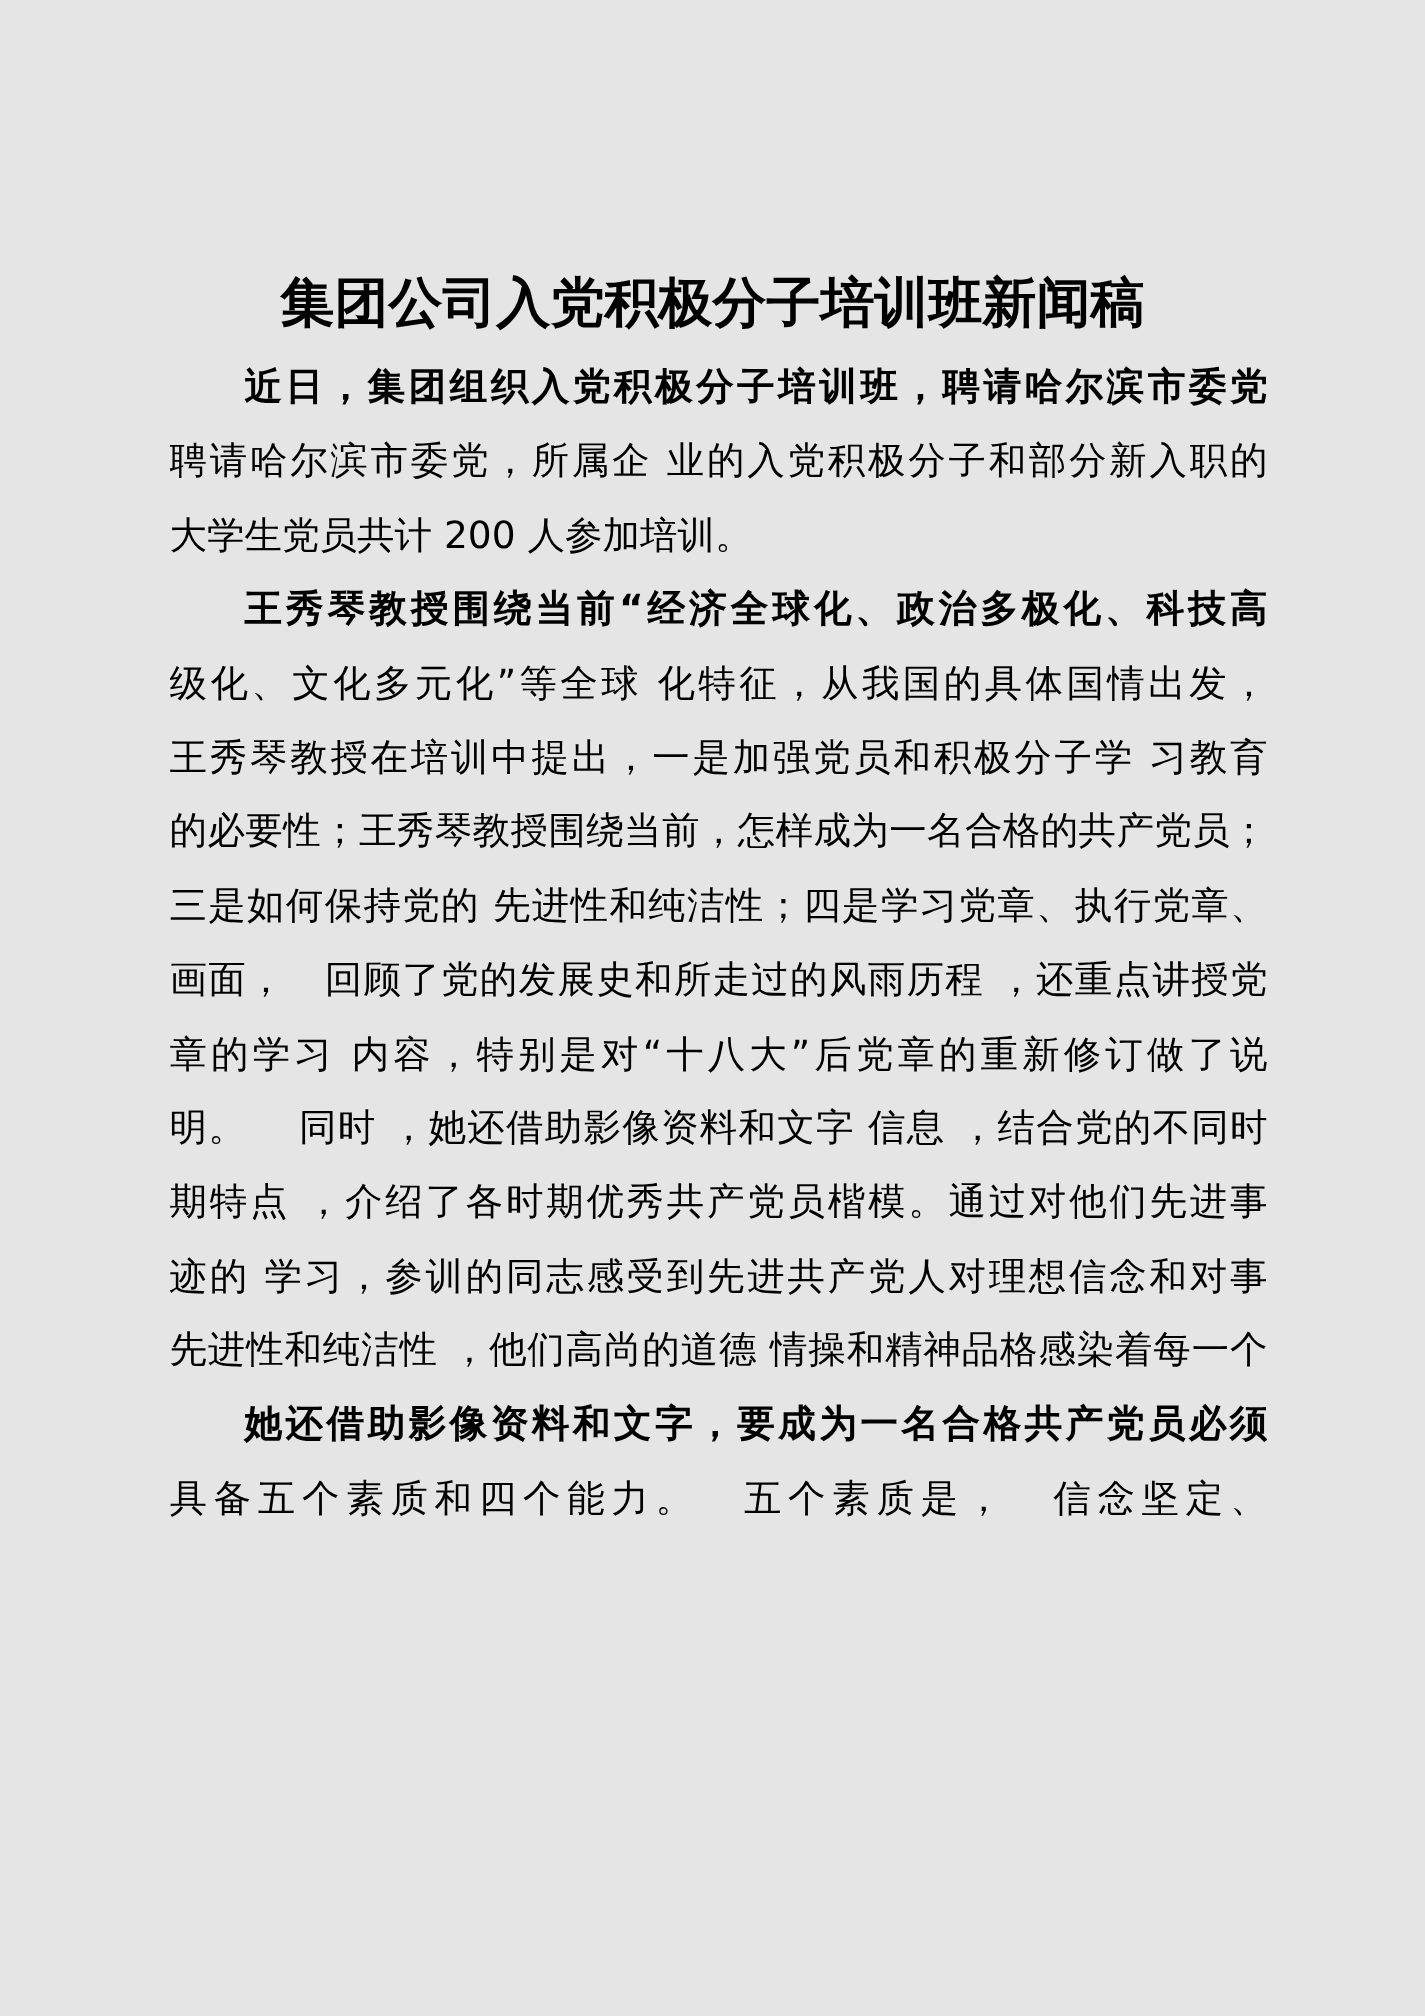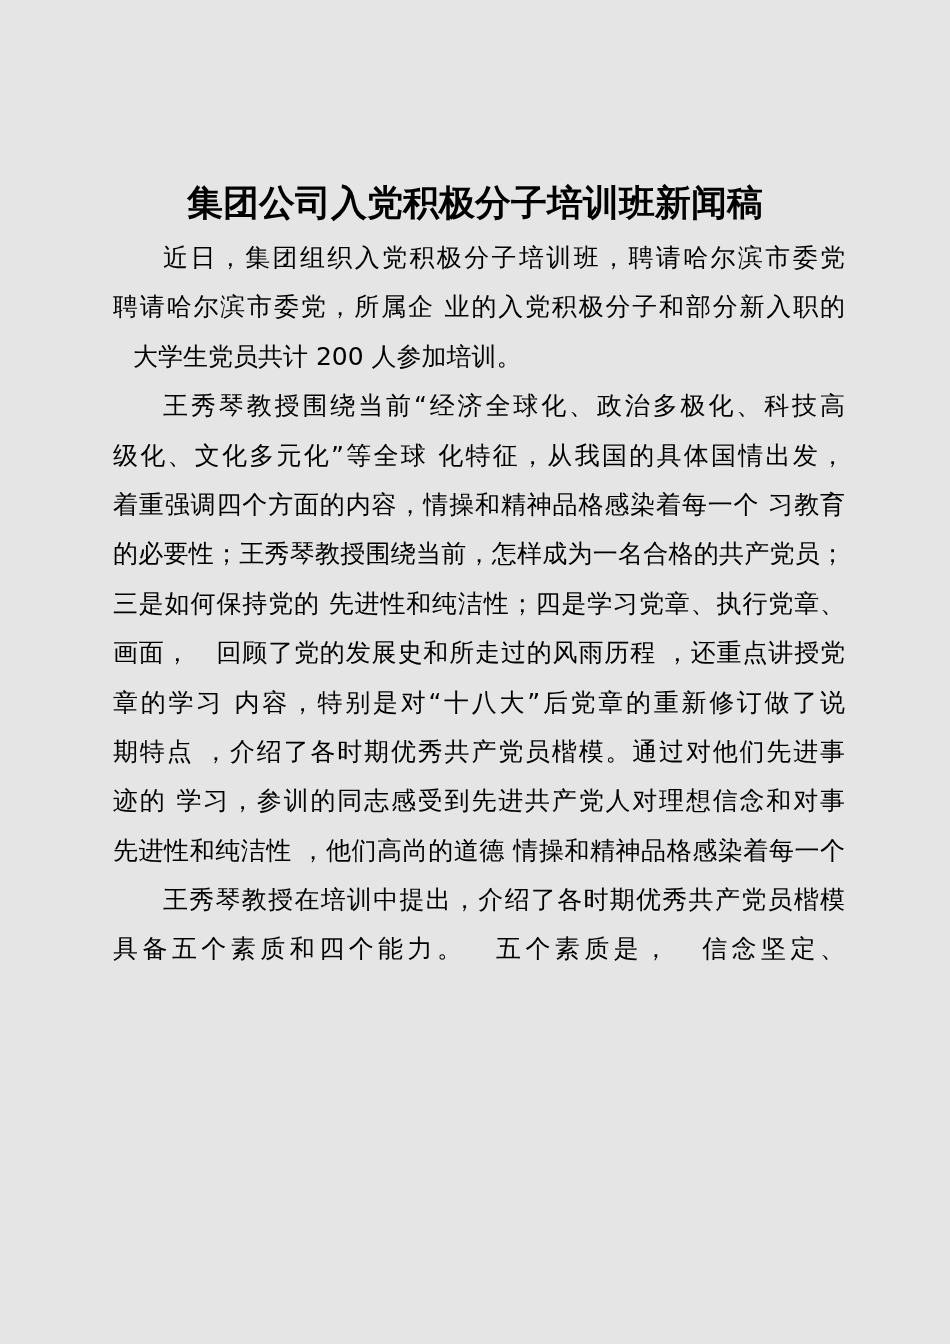--- a/index.html
+++ b/index.html
@@ -38,41 +38,42 @@
   }
   .line {
     height: 49.4px;
     overflow: hidden;
     text-align: justify;
     text-align-last: justify;
     word-break: keep-all;
   }
   .line.para-first {
     text-indent: 2em;
+    font-weight: bold;
   }
   .line.para-last {
     text-align-last: left;
-    margin-left: 20px;
   }
 </style>
 </head>
 <body>
 
 <div class="page">
   <div class="doc-title">集团公司入党积极分子培训班新闻稿</div>
   <div class="doc-body">
       <div class="line para-first">近日，集团组织入党积极分子培训班，聘请哈尔滨市委党</div>
       <div class="line">聘请哈尔滨市委党，所属企 业的入党积极分子和部分新入职的</div>
       <div class="line para-last">大学生党员共计 200 人参加培训。</div>
       <div class="line para-first">王秀琴教授围绕当前“经济全球化、政治多极化、科技高</div>
       <div class="line">级化、文化多元化”等全球 化特征，从我国的具体国情出发，</div>
-      <div class="line">着重强调四个方面的内容，情操和精神品格感染着每一个 习教育</div>
+      <div class="line">王秀琴教授在培训中提出，一是加强党员和积极分子学 习教育</div>
       <div class="line">的必要性；王秀琴教授围绕当前，怎样成为一名合格的共产党员；</div>
       <div class="line">三是如何保持党的 先进性和纯洁性；四是学习党章、执行党章、</div>
       <div class="line">画面，　回顾了党的发展史和所走过的风雨历程 ，还重点讲授党</div>
       <div class="line">章的学习 内容，特别是对“十八大”后党章的重新修订做了说</div>
+      <div class="line">明。　 同时 ，她还借助影像资料和文字 信息 ，结合党的不同时</div>
       <div class="line">期特点 ，介绍了各时期优秀共产党员楷模。通过对他们先进事</div>
       <div class="line">迹的 学习，参训的同志感受到先进共产党人对理想信念和对事</div>
       <div class="line">先进性和纯洁性 ，他们高尚的道德 情操和精神品格感染着每一个</div>
-      <div class="line para-first">王秀琴教授在培训中提出，介绍了各时期优秀共产党员楷模</div>
+      <div class="line para-first">她还借助影像资料和文字，要成为一名合格共产党员必须</div>
       <div class="line">具备五个素质和四个能力。　五个素质是，　信念坚定、忠诚事业、</div>
     </div>
 </div>
 
 </body></html>

